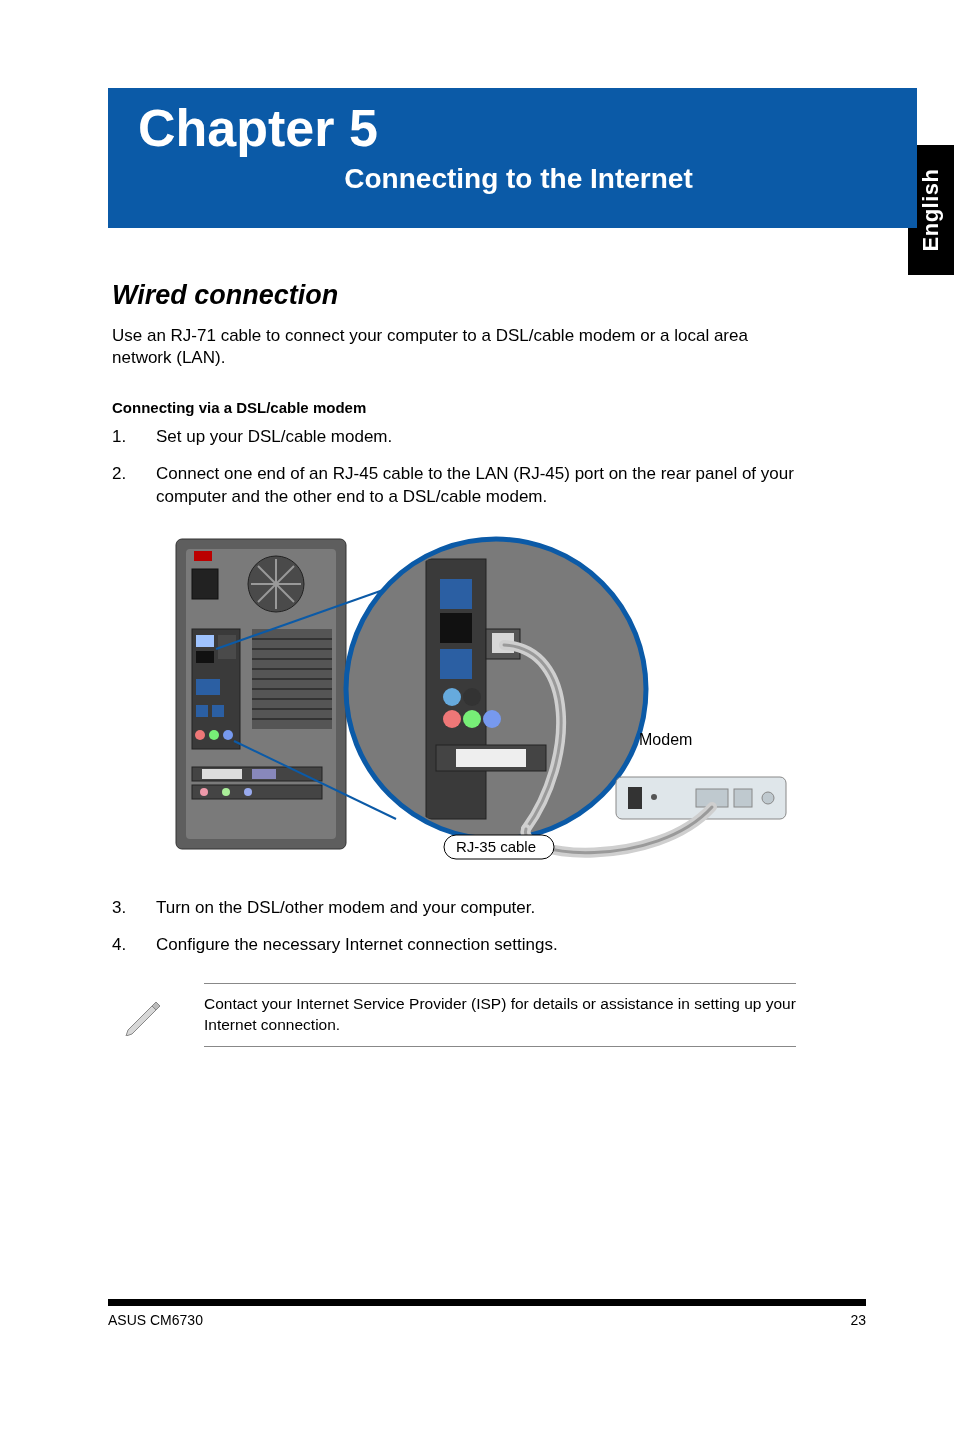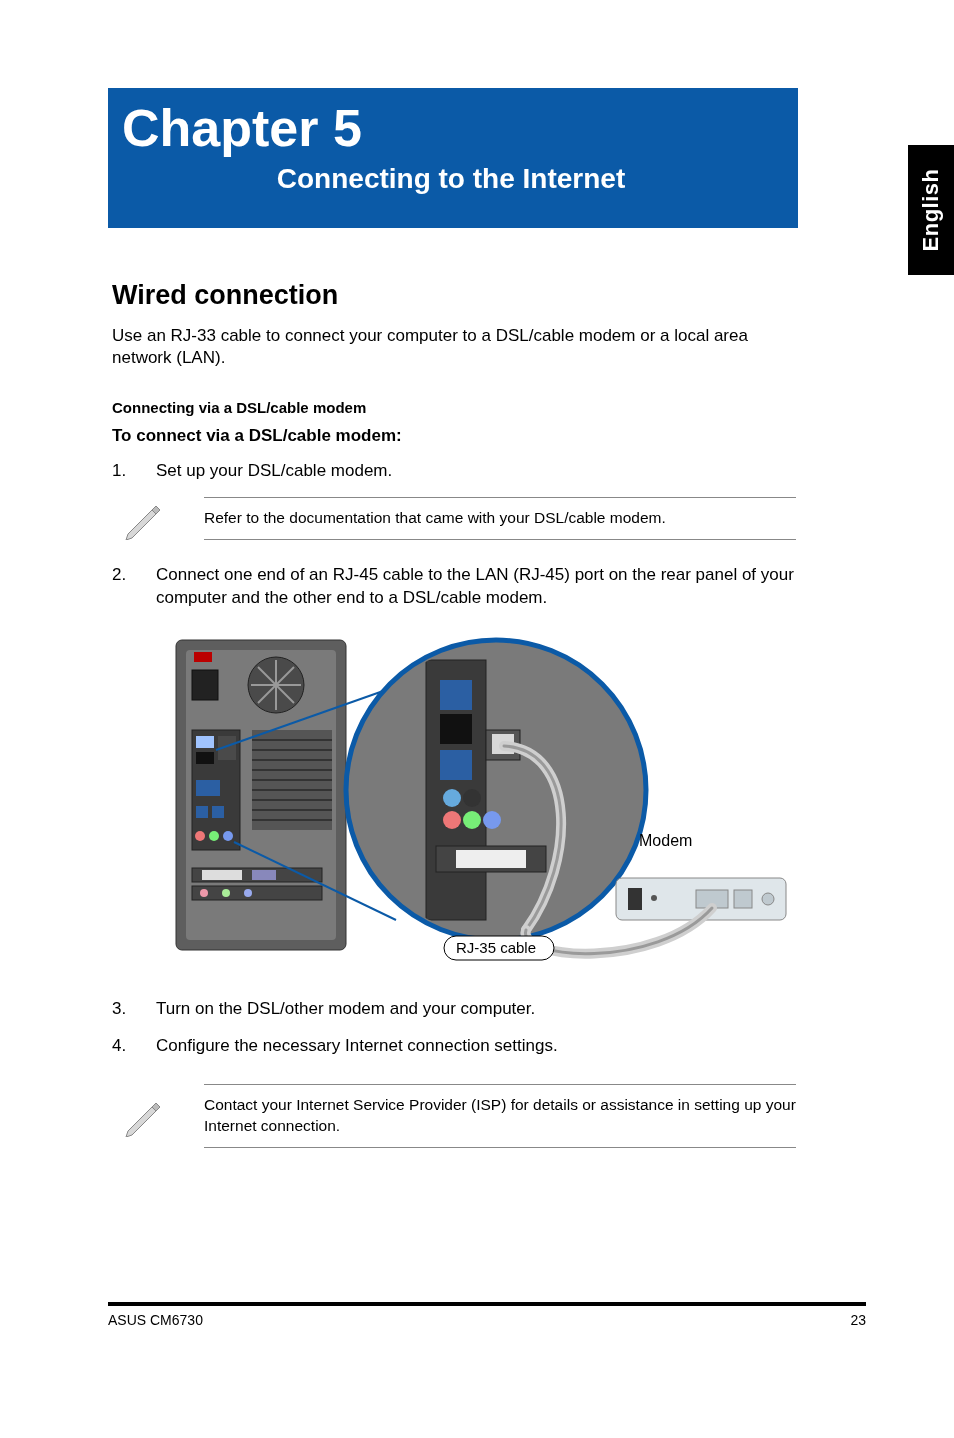--- a/index.html
+++ b/index.html
@@ -21,25 +21,25 @@
   }
   .lang-tab span {
     transform: rotate(-90deg);
     white-space: nowrap;
     letter-spacing: 0.5px;
   }
   .banner {
     position: absolute;
     top: 88px;
     left: 108px;
-    width: 690px;
+    width: 809px;
     height: 140px;
     background: #0b5aa7;
     color: #fff;
-    padding: 12px 18px 14px 14px;
+    padding: 12px 18px 14px 30px;
   }
   .banner h1 {
     font-size: 52px;
     font-weight: bold;
     line-height: 1.1;
     margin-bottom: 6px;
   }
   .banner h2 {
     font-size: 28px;
     font-weight: bold;
@@ -48,20 +48,21 @@
   .content {
     position: absolute;
     top: 280px;
     left: 112px;
     width: 684px;
   }
   .section-title {
     font-size: 27px;
     font-weight: bold;
     margin-bottom: 14px;
+    font-style: italic;
   }
   .para {
     font-size: 17px;
     line-height: 1.3;
     margin-bottom: 30px;
   }
   .subsection-title {
     font-size: 15px;
     font-weight: bold;
     margin-bottom: 10px;
@@ -109,21 +110,21 @@
   }
   .diagram-label {
     position: absolute;
     font-size: 16px;
   }
   .footer {
     position: absolute;
     left: 108px;
     right: 88px;
     bottom: 110px;
-    border-top: 4px solid #000000;
+    border-top: 7px solid #000000;
     padding-top: 6px;
     font-size: 14px;
     display: flex;
     justify-content: space-between;
   }
 </style>
 </head>
 <body>
 
 <div class="page">
@@ -133,37 +134,29 @@
   </div>
 
   <div class="banner">
     <h1>Chapter 5</h1>
     <h2>Connecting to the Internet</h2>
   </div>
 
   <div class="content">
 
     <div class="section-title">Wired connection</div>
-    <div class="para">Use an RJ-33 cable to connect your computer to a DSL/cable modem or a local area network (LAN).</div>
+    <div class="para">Use an RJ-71 cable to connect your computer to a DSL/cable modem or a local area network (LAN).</div>
 
     <div class="subsection-title">Connecting via a DSL/cable modem</div>
-    <div class="bold-line">To connect via a DSL/cable modem:</div>
 
     <div class="step-row">
       <div class="step-num">1.</div>
       <div class="step-text">Set up your DSL/cable modem.</div>
     </div>
 
-    <div class="note-block">
-      <svg class="note-icon" viewBox="0 0 42 42">
-        <path d="M6 36 L30 12 L34 16 L10 40 L4 42 Z" fill="#d8d8d8" stroke="#888" stroke-width="1"></path>
-        <path d="M30 12 L34 8 L38 12 L34 16 Z" fill="#bbb" stroke="#888" stroke-width="1"></path>
-      </svg>
-      <div class="rules">Refer to the documentation that came with your DSL/cable modem.</div>
-    </div>
 
     <div class="step-row">
       <div class="step-num">2.</div>
       <div class="step-text">Connect one end of an RJ-45 cable to the LAN (RJ-45) port on the rear panel of your computer and the other end to a DSL/cable modem.</div>
     </div>
 
     <div class="diagram">
       <svg viewBox="0 0 640 340" width="640" height="340">
 
         <rect x="20" y="10" width="170" height="310" rx="6" fill="#5e5e5e" stroke="#333"></rect>

